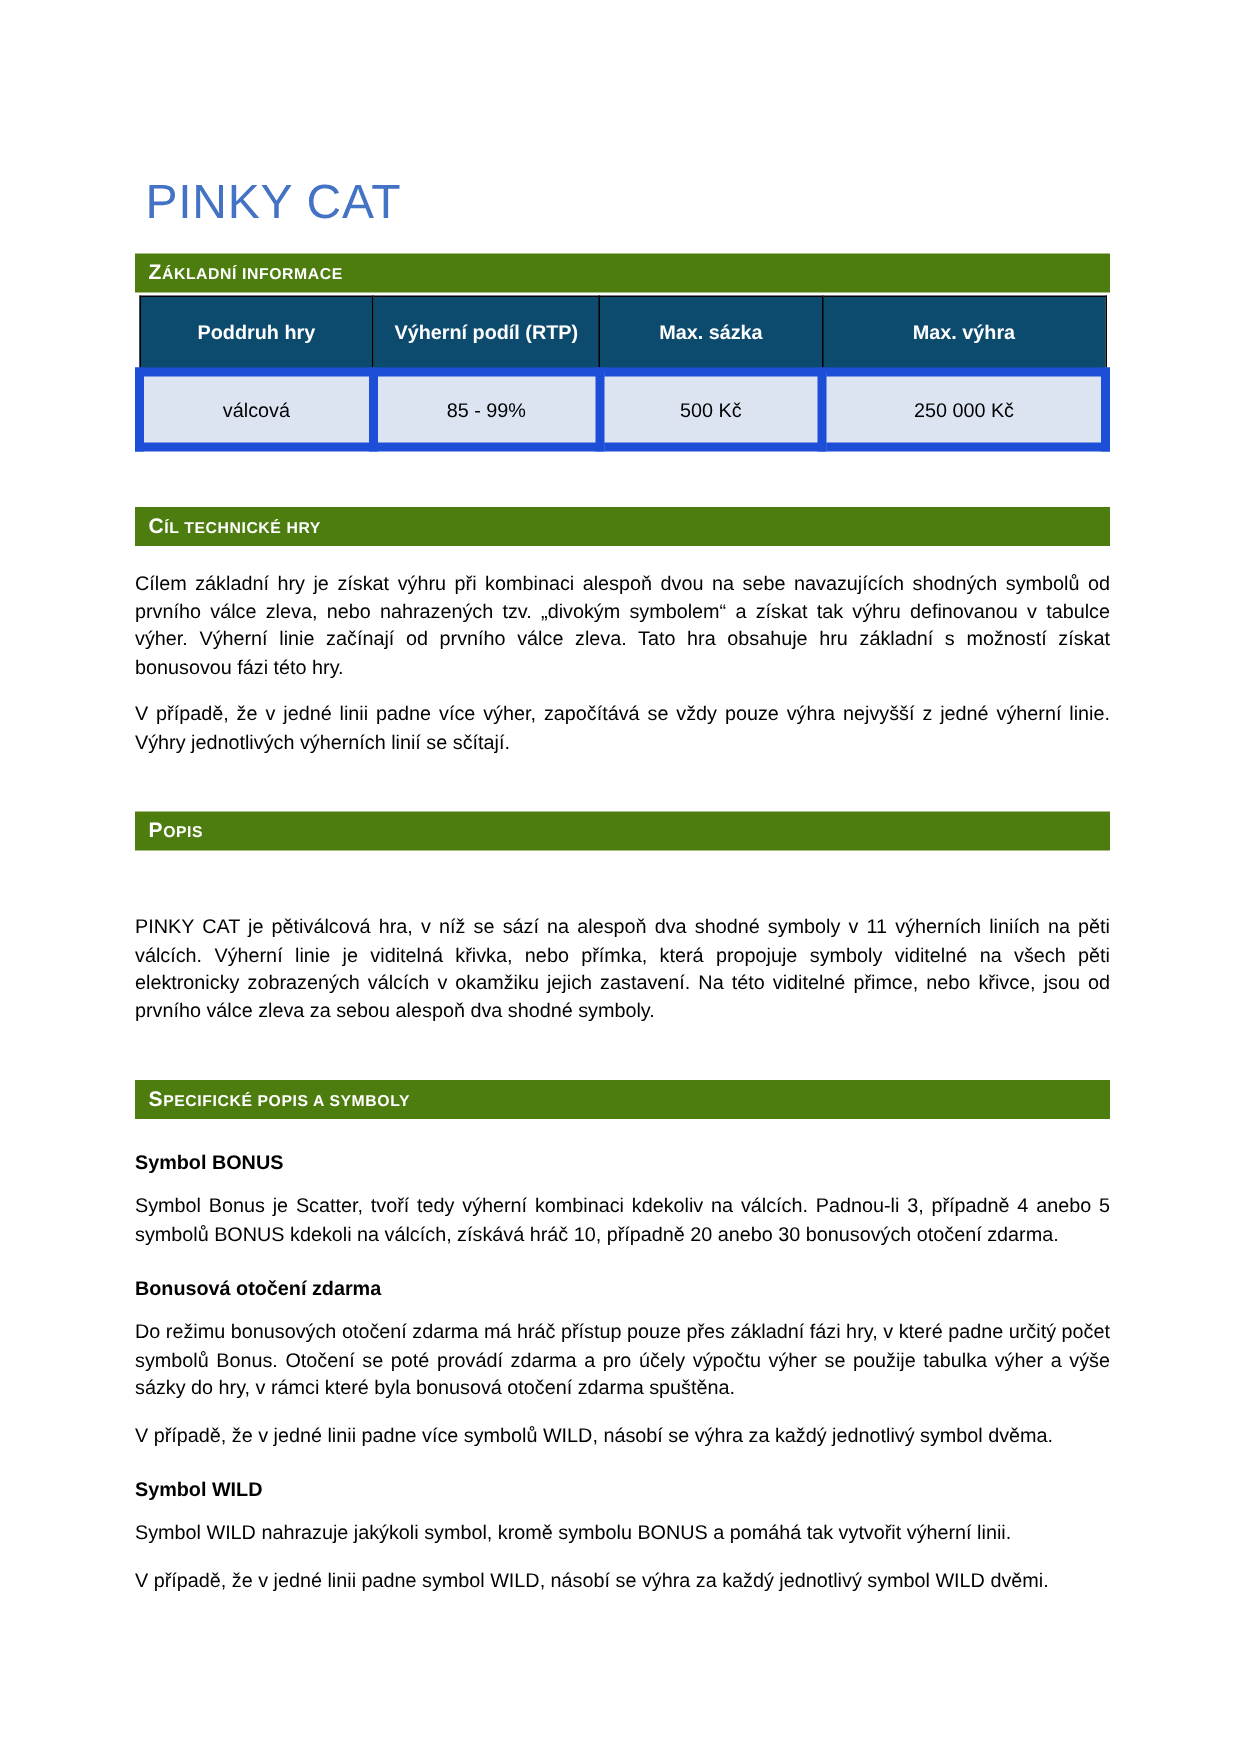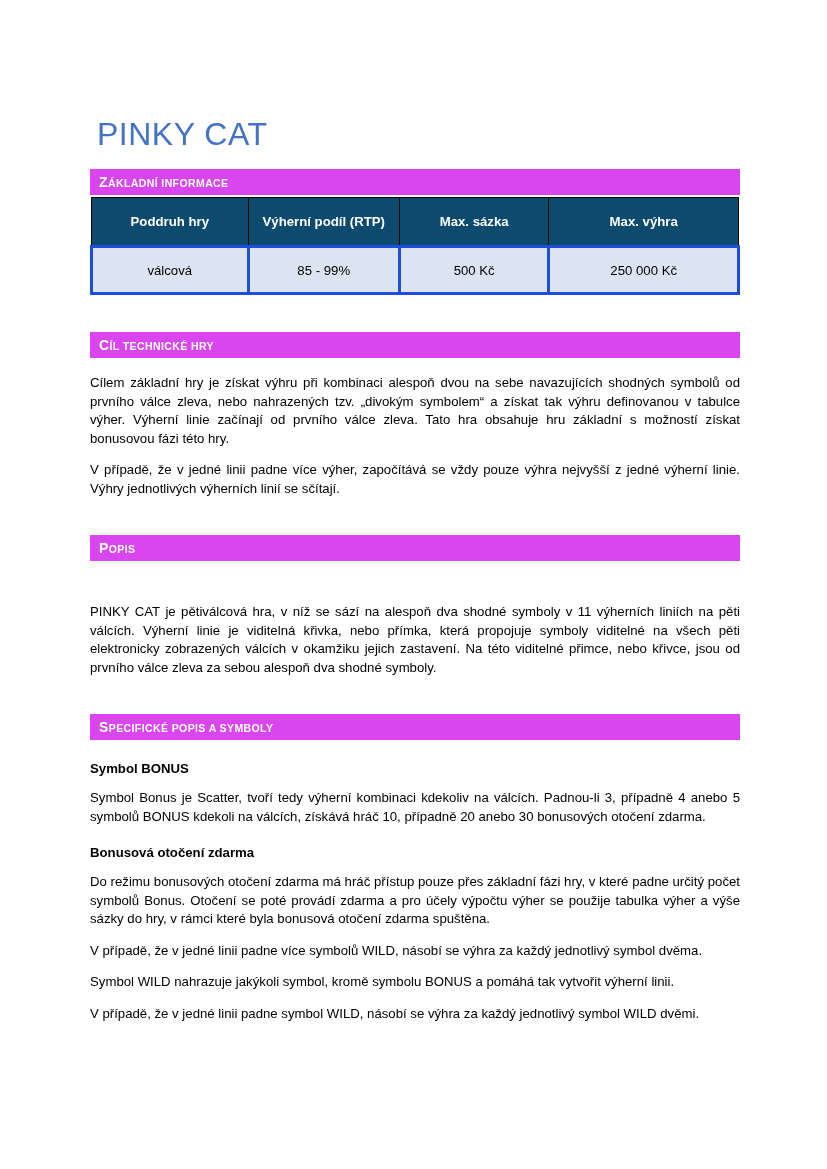--- a/index.html
+++ b/index.html
@@ -26,21 +26,21 @@
     font-size: 32px;
     font-weight: 400;
     line-height: 1.2;
     color: #4472C4;
     letter-spacing: 0.5px;
   }
   .section { margin-top: 37px; }
   .section.first { margin-top: 16px; }
 
   .section-bar {
-    background: #d946ef;
+    background: #4d7c0f;
     height: 26px;
     width: 100%;
     box-sizing: border-box;
     padding-left: 9px;
     display: flex;
     align-items: center;
   }
   .bar-label {
     display: block;
     color: #ffffff;
@@ -66,21 +66,21 @@
     font-weight: bold;
     height: 45px;
     border: 1px solid #000000;
     text-align: center;
   }
   .info-table td {
     background: #DCE4F2;
     color: #000000;
     font-size: 13.2px;
     height: 42px;
-    border: 3px solid #1d4ed8;
+    border: 6px solid #1d4ed8;
     text-align: center;
   }
   .col-1 { width: 24.2%; }
   .col-2 { width: 23.4%; }
   .col-3 { width: 23.1%; }
   .col-4 { width: 29.3%; }
 
   .section-body p {
     margin: 13px 0 0 0;
     font-size: 13.2px;
@@ -157,18 +157,19 @@
   <div class="section">
     <div class="section-bar">
       <span class="bar-label">SPECIFICKÉ POPIS A SYMBOLY</span>
     </div>
     <div class="section-body">
       <h3 class="lead">Symbol BONUS</h3>
       <p>Symbol Bonus je Scatter, tvoří tedy výherní kombinaci kdekoliv na válcích. Padnou-li 3, případně 4 anebo 5 symbolů BONUS kdekoli na válcích, získává hráč 10, případně 20 anebo 30 bonusových otočení zdarma.</p>
       <h3>Bonusová otočení zdarma</h3>
       <p>Do režimu bonusových otočení zdarma má hráč přístup pouze přes základní fázi hry, v které padne určitý počet symbolů Bonus. Otočení se poté provádí zdarma a pro účely výpočtu výher se použije tabulka výher a výše sázky do hry, v rámci které byla bonusová otočení zdarma spuštěna.</p>
       <p>V případě, že v jedné linii padne více symbolů WILD, násobí se výhra za každý jednotlivý symbol dvěma.</p>
+      <h3>Symbol WILD</h3>
       <p>Symbol WILD nahrazuje jakýkoli symbol, kromě symbolu BONUS a pomáhá tak vytvořit výherní linii.</p>
       <p>V případě, že v jedné linii padne symbol WILD, násobí se výhra za každý jednotlivý symbol WILD dvěmi.</p>
     </div>
   </div>
 
 </div>
 
 </body></html>

